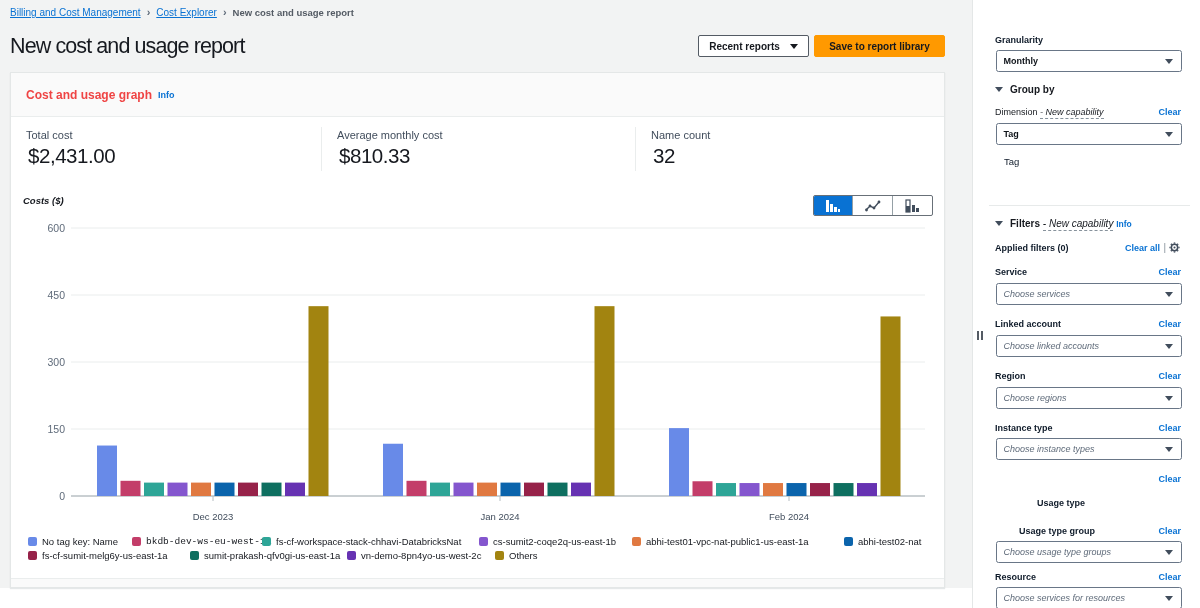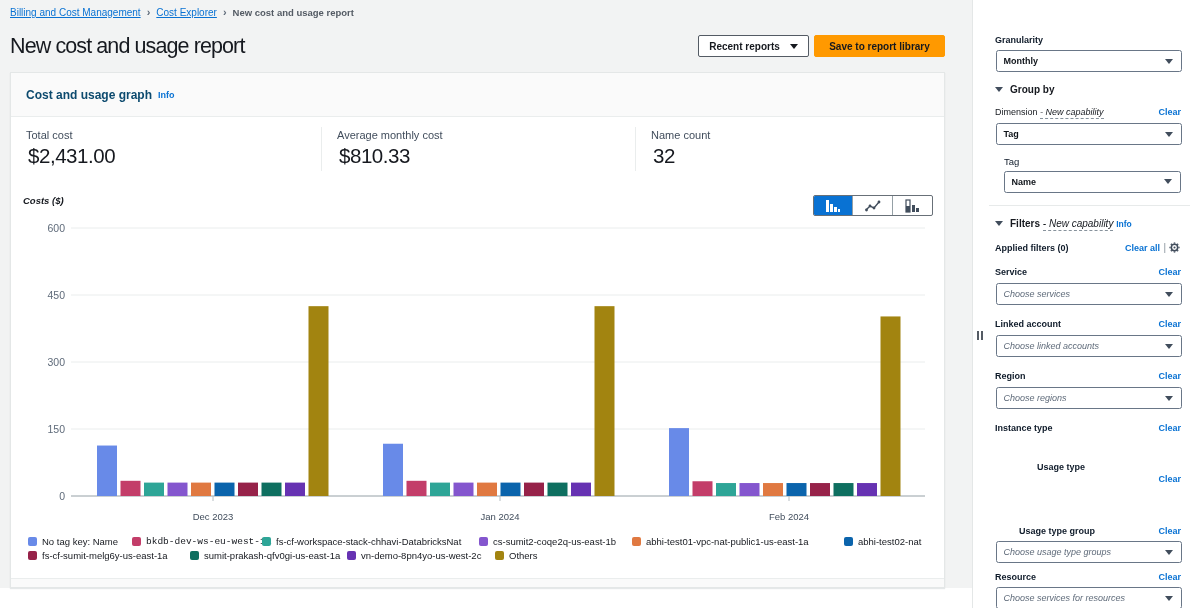--- a/index.html
+++ b/index.html
@@ -11,21 +11,21 @@
 .crumb .sep { color:#5f6b7a; margin:0 6px; font-weight:700; font-size:11px; }
 .crumb .last { color:#545b64; font-weight:700; font-size:9.5px; }
 h1 { position:absolute; left:10px; top:34px; font-size:21.5px; font-weight:400; letter-spacing:-0.9px; color:#16191f; }
 .btn { position:absolute; height:22px; border-radius:2px; font-size:10px; font-weight:700; color:#16191f; display:flex; align-items:center; justify-content:center; }
 #btn-recent { left:698px; top:35px; width:111px; background:#fff; border:1px solid #545b64; }
 #btn-recent .car { margin-left:10px; width:0; height:0; border-left:4.5px solid transparent; border-right:4.5px solid transparent; border-top:5.5px solid #16191f; display:inline-block; }
 #btn-save { left:814px; top:35px; width:131px; background:#ff9900; border:1px solid #ff9900; }
 
 #card { position:absolute; left:10px; top:72px; width:935px; height:516px; background:#fff; border:1px solid #e4e7e7; box-shadow:0 1px 1px rgba(0,28,36,.10); }
 #card-h { position:absolute; left:0; top:0; width:100%; height:44px; background:#fafafa; border-bottom:1px solid #eaeded; }
-#card-h .t { position:absolute; left:15px; top:15px; font-size:12px; font-weight:700; color:#0c4a6e; }
+#card-h .t { position:absolute; left:15px; top:15px; font-size:12px; font-weight:700; color:#ef4444; }
 #card-h .info { position:absolute; left:147px; top:17px; font-size:9px; font-weight:700; color:#0972d3; }
 
 .stat-lab { position:absolute; font-size:11px; color:#414d5c; }
 .stat-val { position:absolute; font-size:20.5px; letter-spacing:-0.45px; color:#16191f; }
 .stat-div { position:absolute; width:1px; height:44px; top:54px; background:#eaeded; }
 
 #costs-lab { position:absolute; left:12px; top:122px; font-size:9.5px; font-weight:700; color:#16191f;font-style:italic; }
 
 #seg { position:absolute; left:802px; top:122px; width:120px; height:21px; display:flex; border:1px solid #687078; border-radius:2px; overflow:hidden; background:#fff; }
 #seg .s { width:40px; display:flex; align-items:center; justify-content:center; border-right:1px solid #95a0a6; }
@@ -177,21 +177,20 @@
   <div class="sl" style="left:22px; top:2px;">Granularity</div>
   <div class="sel-box" style="left:22.5px; top:17px; width:186px;">Monthly<span class="car"></span></div>
 
   <div class="sec-h" style="left:22px; top:51px;"><span class="tri"></span>Group by</div>
 
   <div style="position:absolute; left:22px; top:74px; font-size:9px; color:#16191f;">Dimension <span class="newcap">- New capability</span></div>
   <div class="clear" style="right:19px; top:74px;">Clear</div>
   <div class="sel-box" style="left:22.5px; top:90px; width:186px;">Tag<span class="car"></span></div>
 
   <div class="sl" style="left:31px; top:123px; font-weight:400; font-size:9.5px;">Tag</div>
-  <div class="sel-box" style="left:30.5px; top:137.5px; width:177.5px;">Name<span class="car"></span></div>
 
   <div style="position:absolute; left:16px; top:171.5px; width:201px; height:1px; background:#e7eaea;"></div>
 
   <div class="sec-h" style="left:22px; top:185px;"><span class="tri"></span>Filters <span class="newcap">- New capability</span> <span class="info-l">Info</span></div>
 
   <div class="sl" style="left:22px; top:210px;">Applied filters (0)</div>
   <div class="clear" style="right:40px; top:210px;">Clear all</div>
   <div style="position:absolute; right:34px; top:209px; color:#87929c; font-size:10px;">|</div>
   <svg style="position:absolute; right:20px; top:209px;" width="11" height="11" viewBox="0 0 16 16">
       <g stroke="#414d5c" stroke-width="2.2" fill="none">
@@ -224,22 +223,26 @@
 
   <div class="sl" style="left:22px; top:338px;">Region</div>
   <div class="clear" style="right:19px; top:338px;">Clear</div>
   <div class="sel-box" style="left:22.5px; top:354px; width:186px;">
       <span class="ph">Choose regions</span>
       <span class="car"></span>
     </div>
 
   <div class="sl" style="left:22px; top:390px;">Instance type</div>
   <div class="clear" style="right:19px; top:390px;">Clear</div>
-
-  <div class="sl" style="left:22px; top:429px;padding-left:42px;">Usage type</div>
+  <div class="sel-box" style="left:22.5px; top:405px; width:186px;">
+      <span class="ph">Choose instance types</span>
+      <span class="car"></span>
+    </div>
+
+  <div class="sl" style="left:22px; top:465px;padding-left:42px;">Usage type</div>
   <div class="clear" style="right:19px; top:441px;">Clear</div>
 
   <div class="sl" style="left:22px; top:493px;padding-left:24px;">Usage type group</div>
   <div class="clear" style="right:19px; top:493px;">Clear</div>
   <div class="sel-box" style="left:22.5px; top:508px; width:186px;">
       <span class="ph">Choose usage type groups</span>
       <span class="car"></span>
     </div>
 
   <div class="sl" style="left:22px; top:539px;">Resource</div>

